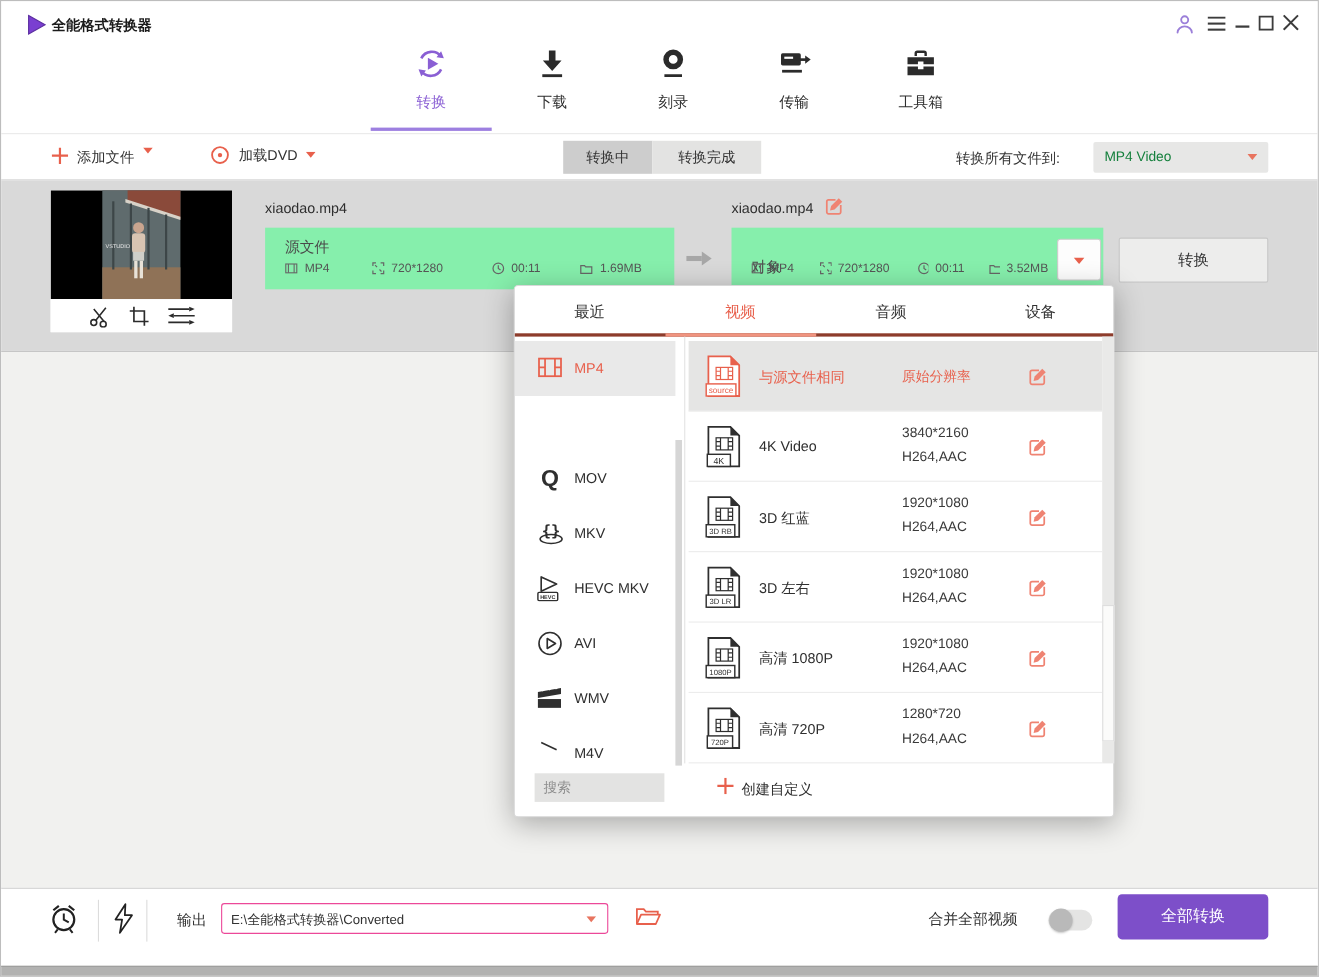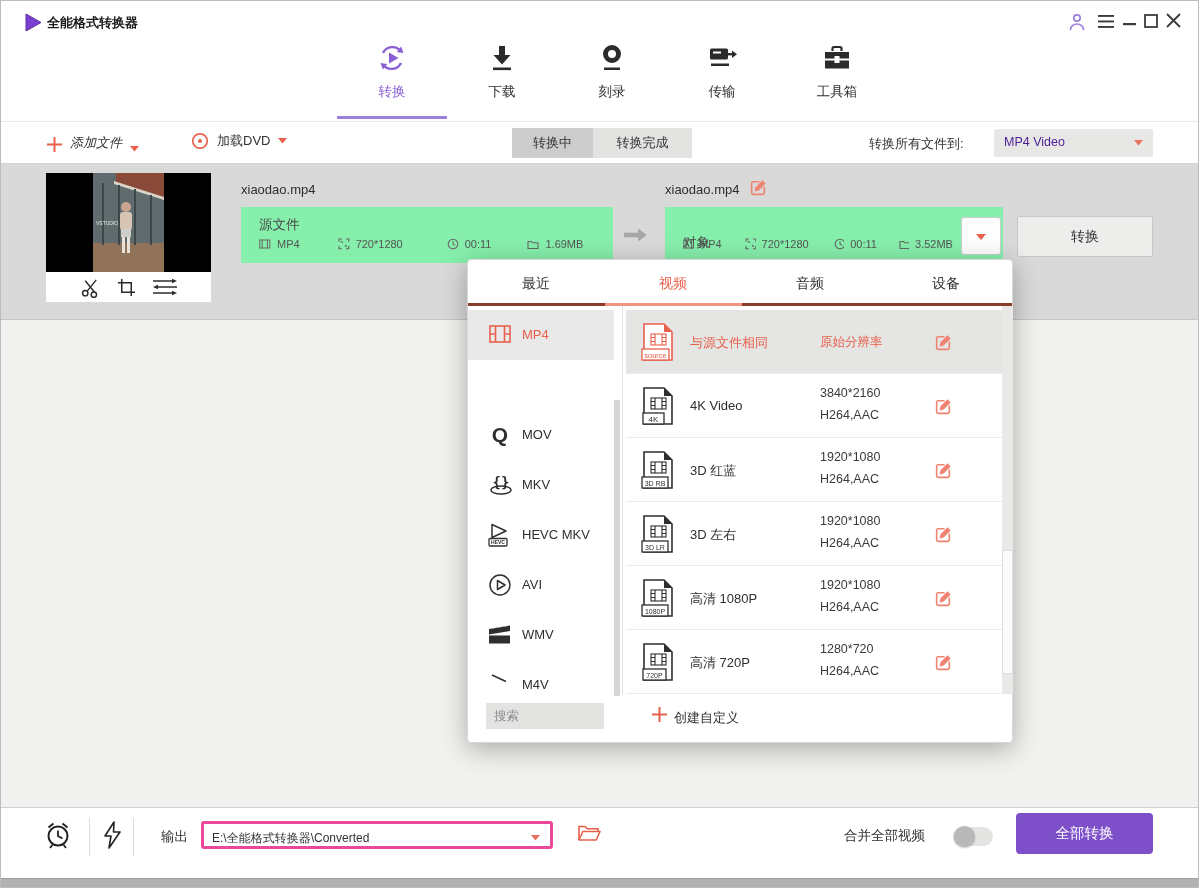--- a/index.html
+++ b/index.html
@@ -13,21 +13,21 @@
   
   .nav-tab{width:110px;text-align:center;cursor:pointer;}
   .nav-tab .nav-label{display:block;margin-top:6px;font-size:13.5px;color:#2e2e2e;}
   .nav-tab.active .nav-label{color:#8a5fd4;}
   .nav-underline{left:336px;top:115px;width:110px;height:3px;background:#9d7fe0;}
   .hdr-line{left:0;top:120px;width:1197px;height:1px;background:#e9e9e9;}
   
   .toolbar-line{left:0;top:162px;width:1197px;height:1px;background:#d4d4d4;}
   .tb-text{font-size:13px;color:#333;}
   .seg{height:30px;line-height:30px;text-align:center;font-size:13px;color:#333;cursor:pointer;}
-  .dd{background:#e7e7e6;border-radius:2px;font-size:12.5px;color:#4c1d95;}
+  .dd{background:#e7e7e6;border-radius:2px;font-size:12.5px;color:#15803d;}
   
   .file-row{left:0;top:163px;width:1197px;height:155px;background:#d9d9d9;}
   .panel{background:#86efac;}
   .panel-title{font-size:13.5px;color:#4a4a4a;}
   .meta{font-size:11px;color:#555;}
   .fname{font-size:13px;color:#2e2e2e;}
   .convert-btn{width:136px;height:41px;background:#ededec;border:1px solid #c7c7c7;
       border-radius:2px;font-size:14px;color:#333;text-align:center;line-height:39px;cursor:pointer;}
   .dd-btn{width:40px;height:38px;background:#fdfdfd;border:1px solid #cccccc;border-radius:3px;cursor:pointer;}
   
@@ -58,21 +58,21 @@
   .pop-scroll-track{position:absolute;left:534px;top:46px;width:11px;height:388px;background:#e9e9e8;}
   .pop-scroll-thumb{position:absolute;left:534px;top:290px;width:11px;height:124px;background:#fbfbfa;border:1px solid #dedede;}
   .left-scroll-thumb{position:absolute;left:146px;top:140px;width:6px;height:296px;background:#d6d6d6;}
   .search-box{position:absolute;left:18px;top:443px;width:118px;height:26px;background:#e3e3e2;
       border:none;outline:none;padding:0 8px;font-size:12.5px;color:#333;font-family:inherit;}
   .search-box::placeholder{color:#8d8d8d;}
   .create-custom-label{position:absolute;left:206px;top:449px;font-size:13px;color:#2f2f2f;}
   
   .footer{left:0;top:806px;width:1197px;height:72px;background:#fff;border-top:1px solid #cfcfcf;}
   .vdiv{width:1px;height:38px;background:#dcdcdc;}
-  .path-box{left:200px;top:820px;width:352px;height:28px;background:#fff;border:3px solid #ec4899;border-radius:3px;}
+  .path-box{left:200px;top:820px;width:352px;height:28px;background:#fff;border:1px solid #ec4899;border-radius:3px;}
   .path-text{position:absolute;left:8px;top:6px;font-size:12px;color:#333;}
   .toggle-track{left:952px;top:826px;width:40px;height:19px;border-radius:10px;background:#e4e4e3;cursor:pointer;}
   .toggle-knob{position:absolute;left:1px;top:-1px;width:21px;height:21px;border-radius:50%;background:#b9b9b9;box-shadow:0 1px 2px rgba(0,0,0,.25);}
   .convert-all-btn{left:1015px;top:812px;width:137px;height:41px;background:#7d4fc9;border-radius:4px;
       color:#fff;font-size:14.5px;text-align:center;line-height:41px;cursor:pointer;}
   .bottom-strip{left:0;top:877px;width:1197px;height:10px;background:#b2b2b1;border-top:1px solid #9d9d9d;}
 </style>
 </head>
 <body>
 
@@ -144,21 +144,21 @@
         <path d="M11.5 8 V5.5 a1.5 1.5 0 0 1 1.5 -1.5 h6 a1.5 1.5 0 0 1 1.5 1.5 V8" fill="none" stroke="#2b2b2b" stroke-width="2.2"></path>
         <path d="M4 9 h24 v6.5 h-9.5 v-2.5 h-5 v2.5 H4 z" fill="#2b2b2b"></path>
         <path d="M4 17.5 h9.5 v2.5 h5 v-2.5 H28 v8 H4 z" fill="#2b2b2b"></path>
       </svg>
       <span class="nav-label">工具箱</span>
     </div>
   </div>
   <div class="abs nav-underline"></div>
   <div class="abs hdr-line"></div>
 
-  <div class="abs" style="left:46px;top:133px;display:flex;align-items:flex-end;gap:8px;font-style:italic;">
+  <div class="abs" style="left:46px;top:133px;display:flex;align-items:flex-start;gap:8px;">
     <svg width="15" height="15" stroke="#e8604c" stroke-width="2">
         <path d="M7.5 0 V15 M0 7.5 H15"></path>
       </svg>
     <span class="tb-text">添加文件</span>
     <svg width="9" height="6">
         <polygon points="0,0 9,0 4.5,5.5" fill="#e8604c"></polygon>
       </svg>
   </div>
   <div class="abs" style="left:190px;top:131px;display:flex;align-items:center;gap:8px;">
     <svg width="18" height="18">

